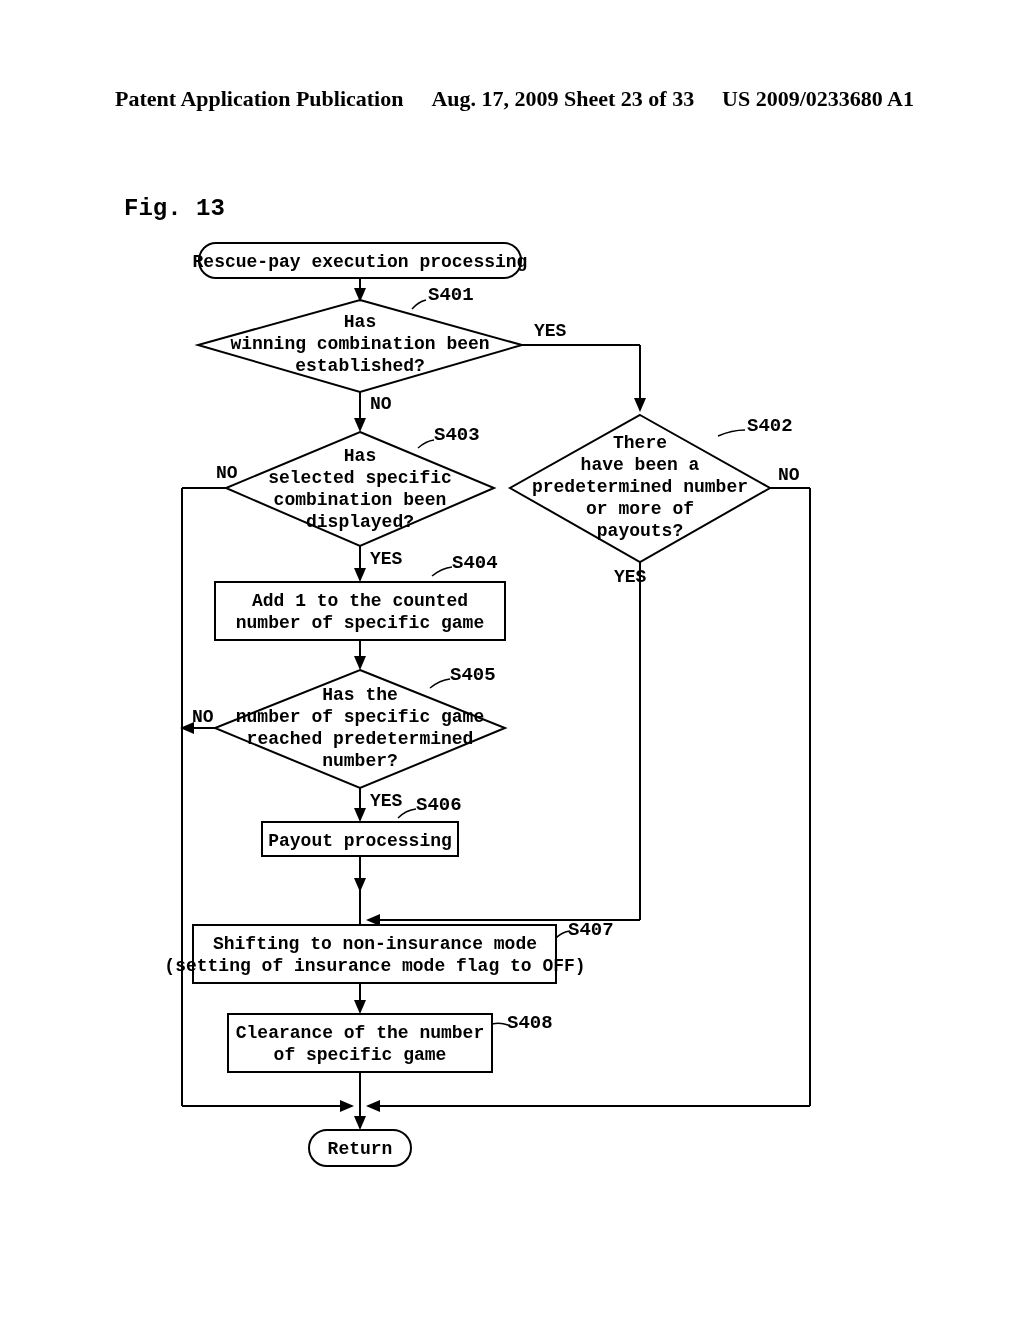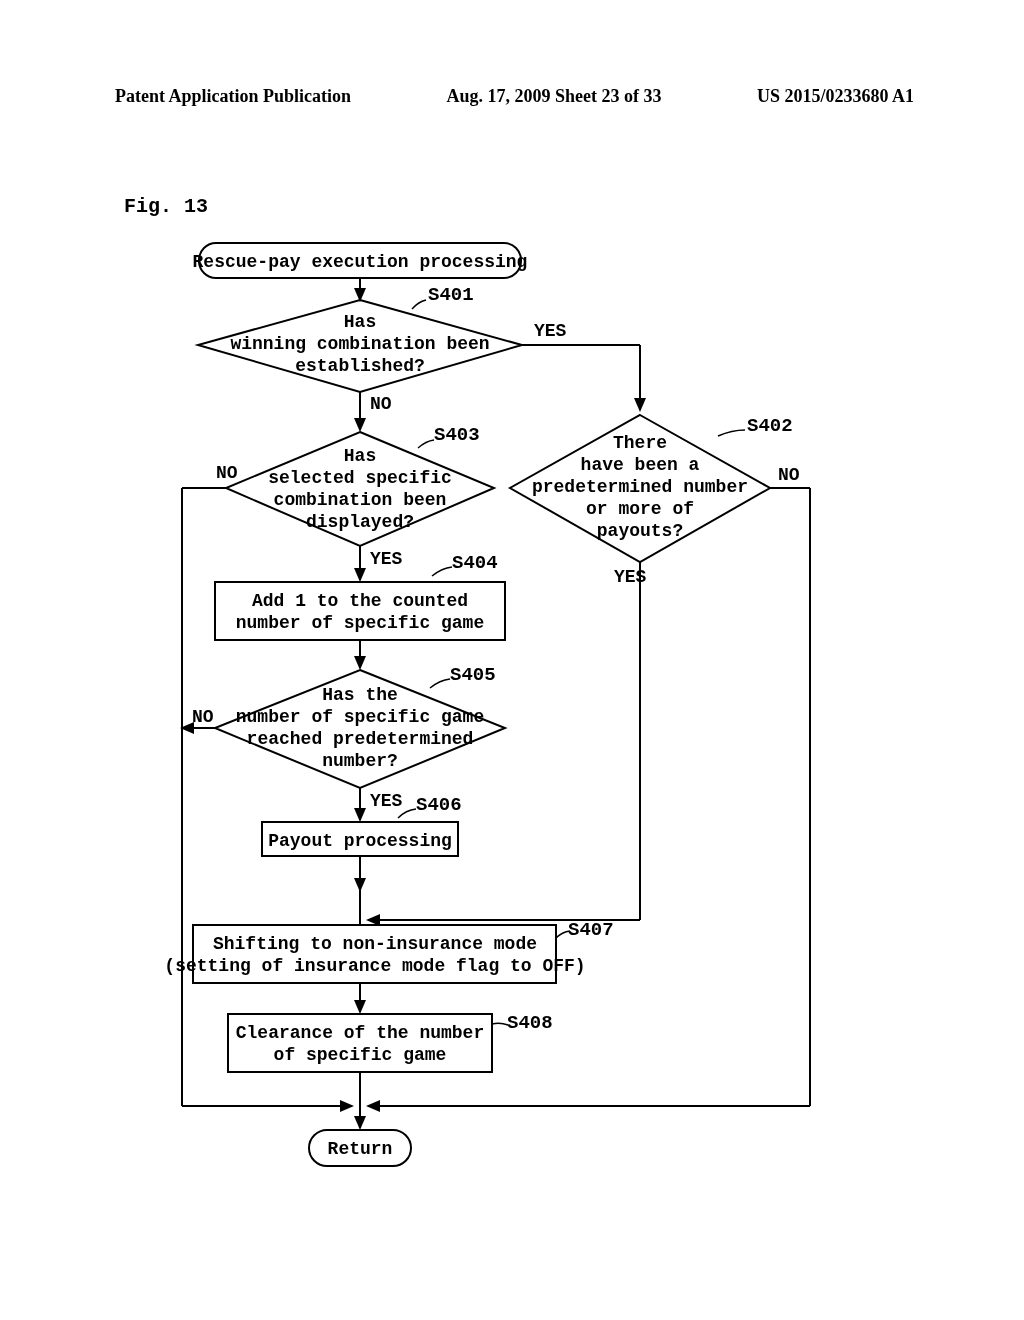--- a/index.html
+++ b/index.html
@@ -11,50 +11,50 @@
     height: 1320px;
     position: relative;
   }
   .page-header {
     position: absolute;
     top: 86px;
     left: 115px;
     right: 110px;
     display: flex;
     justify-content: space-between;
-    font-size: 18px;
+    font-size: 22px;
     font-weight: bold;
   }
   .svg-wrap {
     position: absolute;
     top: 0;
     left: 0;
   }
   text.mono {
     font-family: "Courier New", monospace;
     font-weight: bold;
     fill: #000;
   }
   .fig-label {
     position: absolute;
     top: 195px;
     left: 124px;
     font-family: "Courier New", monospace;
     font-weight: bold;
-    font-size: 20px;
+    font-size: 24px;
     text-align: center;
   }
 </style>
 </head>
 <body>
 
 <div class="page-header">
   <span>Patent Application Publication</span>
   <span>Aug. 17, 2009  Sheet 23 of 33</span>
-  <span>US 2015/0233680 A1</span>
+  <span>US 2009/0233680 A1</span>
 </div>
 
 <div class="fig-label">Fig. 13</div>
 
 <svg class="svg-wrap" width="1024" height="1320">
   <defs>
     <marker id="arrow" markerWidth="10" markerHeight="10" refX="6" refY="3" orient="auto">
       <path d="M0,0 L7,3 L0,6 Z" fill="#000"></path>
     </marker>
   </defs>

